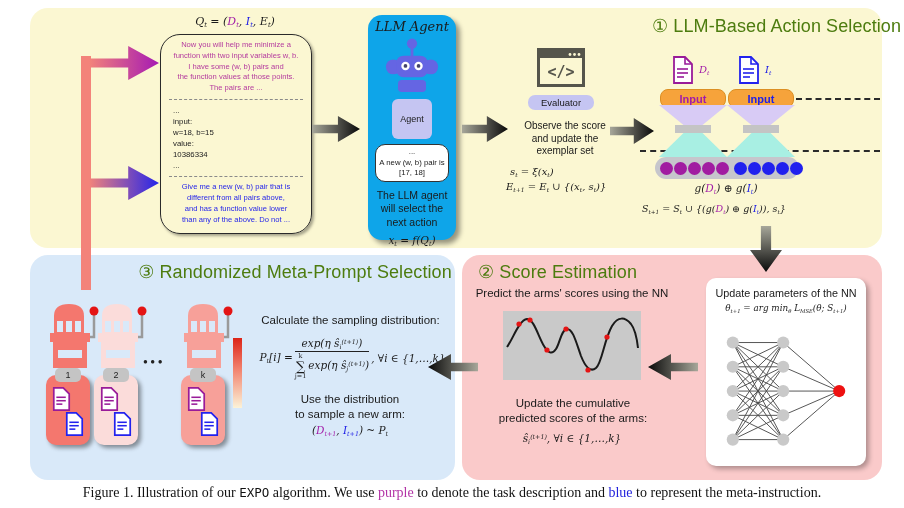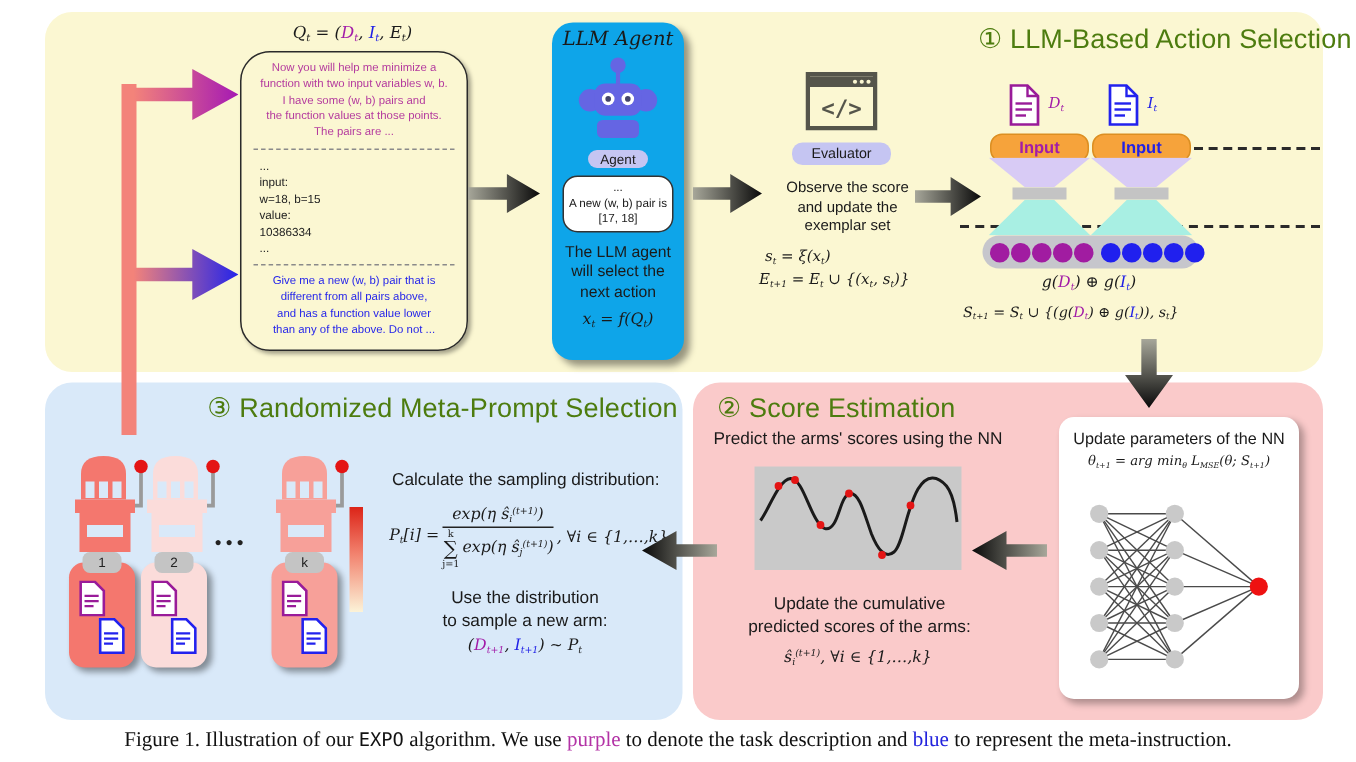--- a/index.html
+++ b/index.html
@@ -29,21 +29,21 @@
   .prompt-box{position:absolute;left:160px;top:34px;width:150px;height:198px;
     border:1.5px solid #2a2a2a;border-radius:20px;box-shadow:2px 2px 3px rgba(0,0,0,0.35);
     display:flex;flex-direction:column;}
   .pb-sec{padding:5px 3px;font-size:7.6px;line-height:1.42;}
   .pb-div{border-top:1.5px dashed #8a8a8a;margin:0 8px;}
   
   .llm-box{position:absolute;left:368px;top:15px;width:88px;height:225px;background:#0ea5e9;
     border-radius:14px;box-shadow:4px 4px 5px rgba(0,0,0,0.4);display:flex;flex-direction:column;
     align-items:center;padding:0 3px;box-sizing:border-box;}
   .llm-title{font-family:"DejaVu Serif",serif;font-style:italic;font-size:13px;margin-top:4px;}
-  .agent-badge{background:#C5C5F2;border-radius:6px;font-size:9px;padding:1px 8px;margin-top:1px;}
+  .agent-badge{background:#C5C5F2;border-radius:6px;font-size:9px;padding:15px 8px;margin-top:1px;}
   .bubble{background:#fff;border:1.2px solid #333;border-radius:10px;font-size:7.8px;
     line-height:1.35;text-align:center;padding:2px 3px;margin-top:5px;}
   .llm-body{font-size:10.5px;line-height:1.32;text-align:center;margin-top:7px;}
   
   .eval-badge{position:absolute;left:528px;top:95px;width:66px;height:15px;background:#C5C5F2;
     border-radius:7px;font-size:9.5px;display:flex;align-items:center;justify-content:center;}
   
   .input-box{position:absolute;top:89px;width:64px;height:17px;background:#F6A33B;
     border:1px solid #DC8F22;border-radius:8px;font-size:11px;font-weight:bold;
     display:flex;align-items:center;justify-content:center;}

